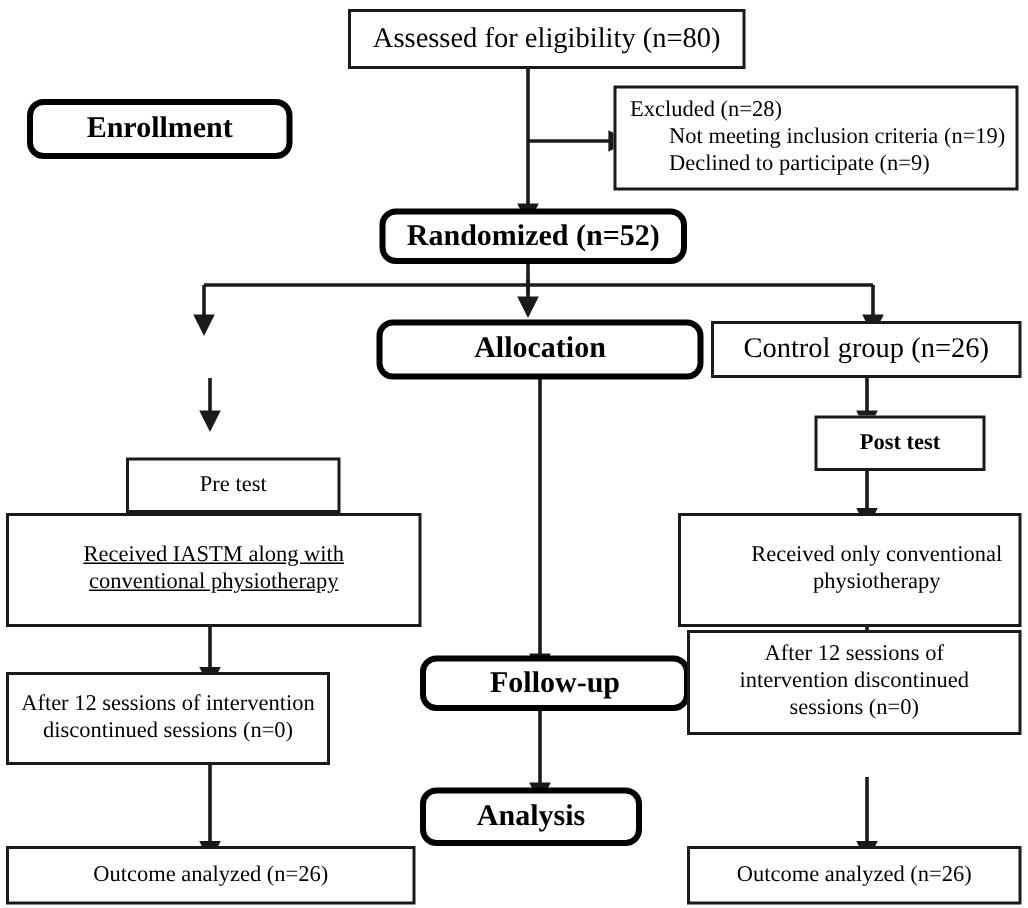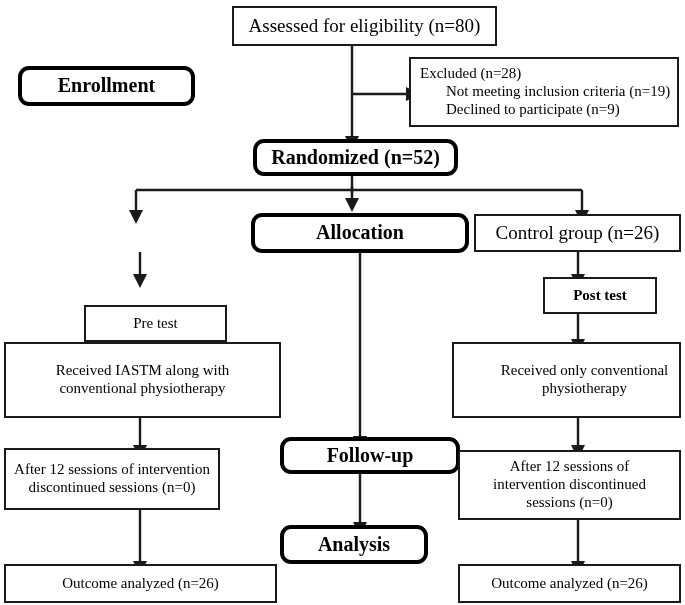--- a/index.html
+++ b/index.html
@@ -134,21 +134,21 @@
   </div>
 
   <div class="node rect" style="left:84px; top:277px; width:143px; height:37px;margin-top:28px;">
     <span class="lbl">Pre test</span>
   </div>
 
   <div class="node rect" style="left:543px; top:277px; width:114px; height:37px;font-weight:bold;">
     <span class="lbl">Post test</span>
   </div>
 
-  <div class="node rect" style="left:4px; top:342px; width:277px; height:76px;">
+  <div class="node rect" style="left:4px; top:342px; width:277px; height:76px;text-decoration:underline;">
     <div class="stack">
       <span class="lbl">Received IASTM along with</span>
       <span class="lbl">conventional physiotherapy</span>
     </div>
   </div>
 
   <div class="node rect" style="left:452px; top:342px; width:229px; height:76px;padding-left:36px;">
     <div class="stack">
       <span class="lbl">Received only conventional</span>
       <span class="lbl">physiotherapy</span>
@@ -159,21 +159,21 @@
     <div class="stack">
       <span class="lbl">After 12 sessions of intervention</span>
       <span class="lbl">discontinued sessions (n=0)</span>
     </div>
   </div>
 
   <div class="node stage" style="left:280px; top:437px; width:180px; height:37px;">
     <span class="lbl">Follow-up</span>
   </div>
 
-  <div class="node rect" style="left:458px; top:450px; width:223px; height:70px;">
+  <div class="node rect" style="left:458px; top:420px; width:223px; height:70px;">
     <div class="stack">
       <span class="lbl">After 12 sessions of</span>
       <span class="lbl">intervention discontinued</span>
       <span class="lbl">sessions (n=0)</span>
     </div>
   </div>
 
   <div class="node stage" style="left:280px; top:525px; width:148px; height:39px;">
     <span class="lbl">Analysis</span>
   </div>

